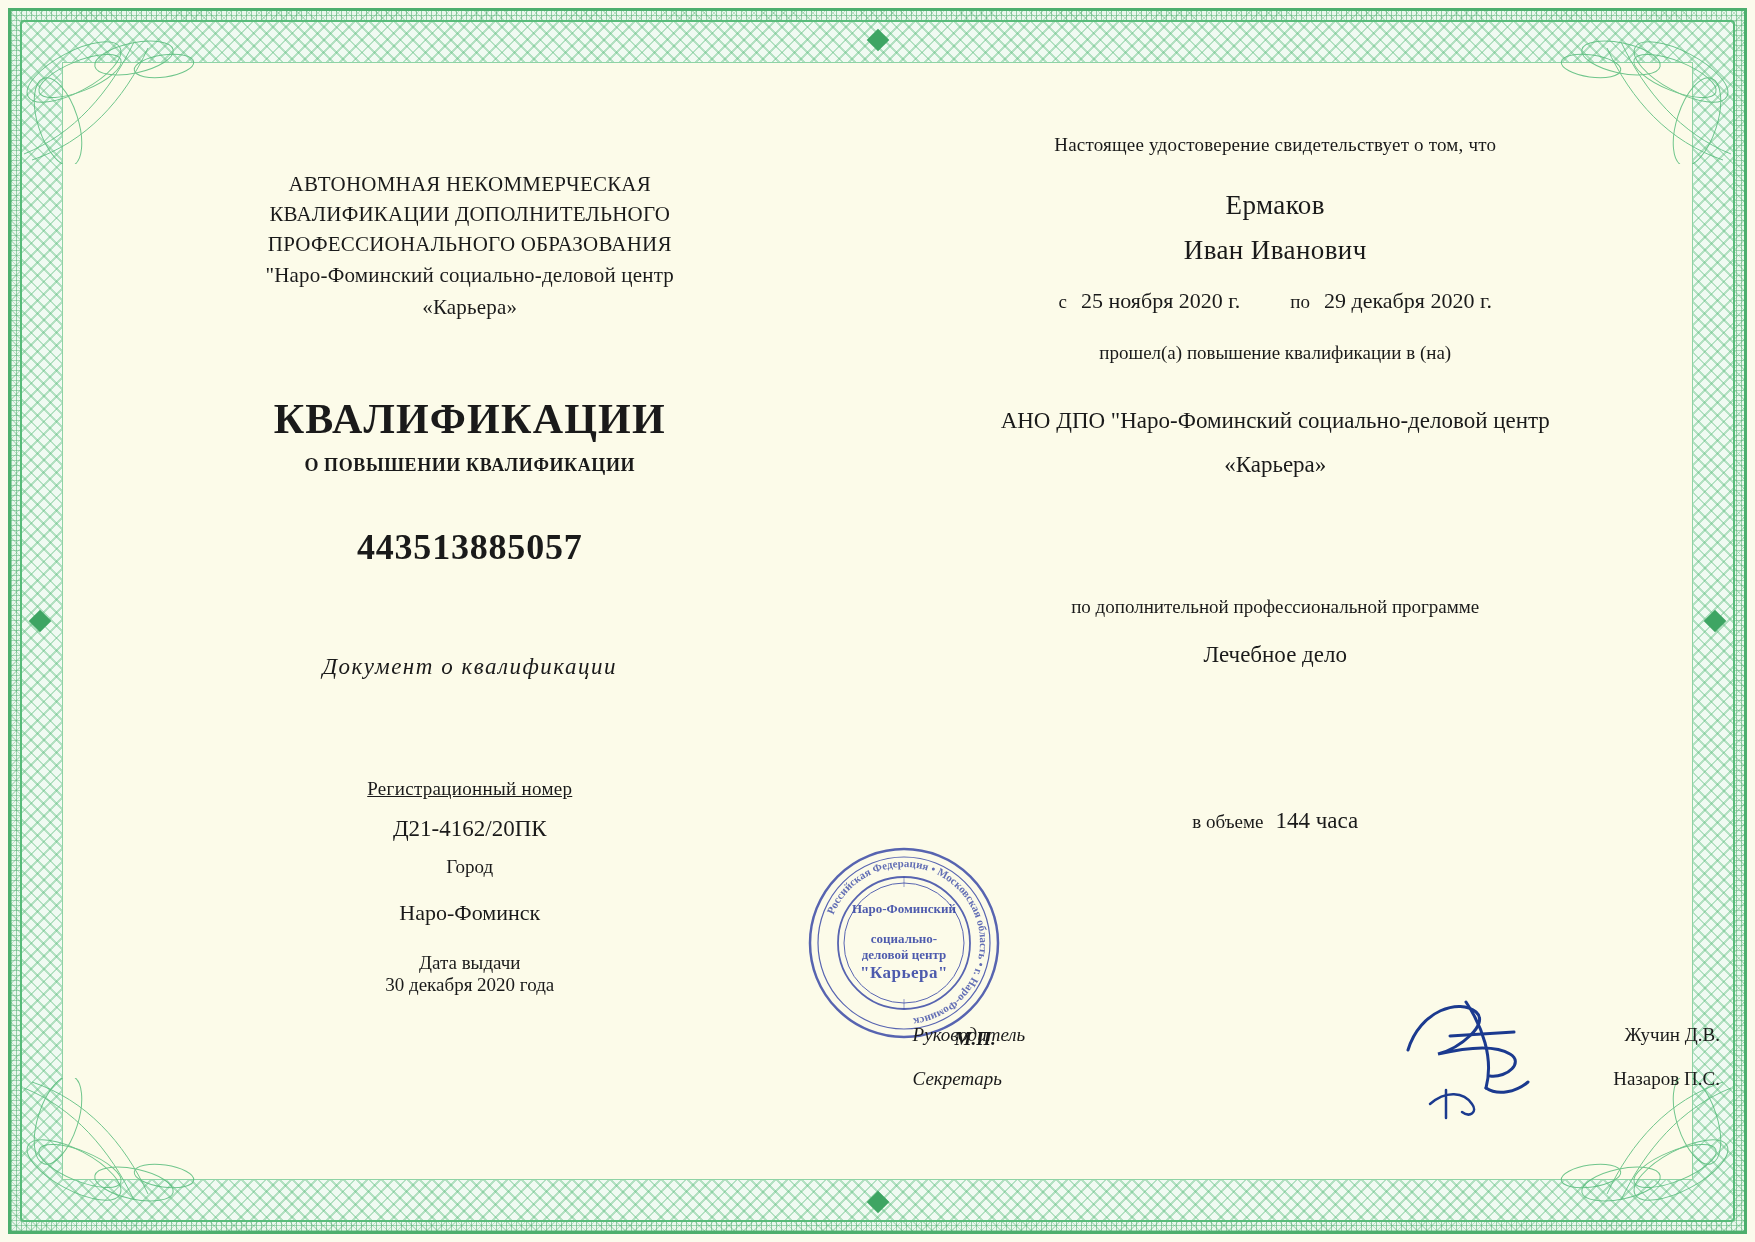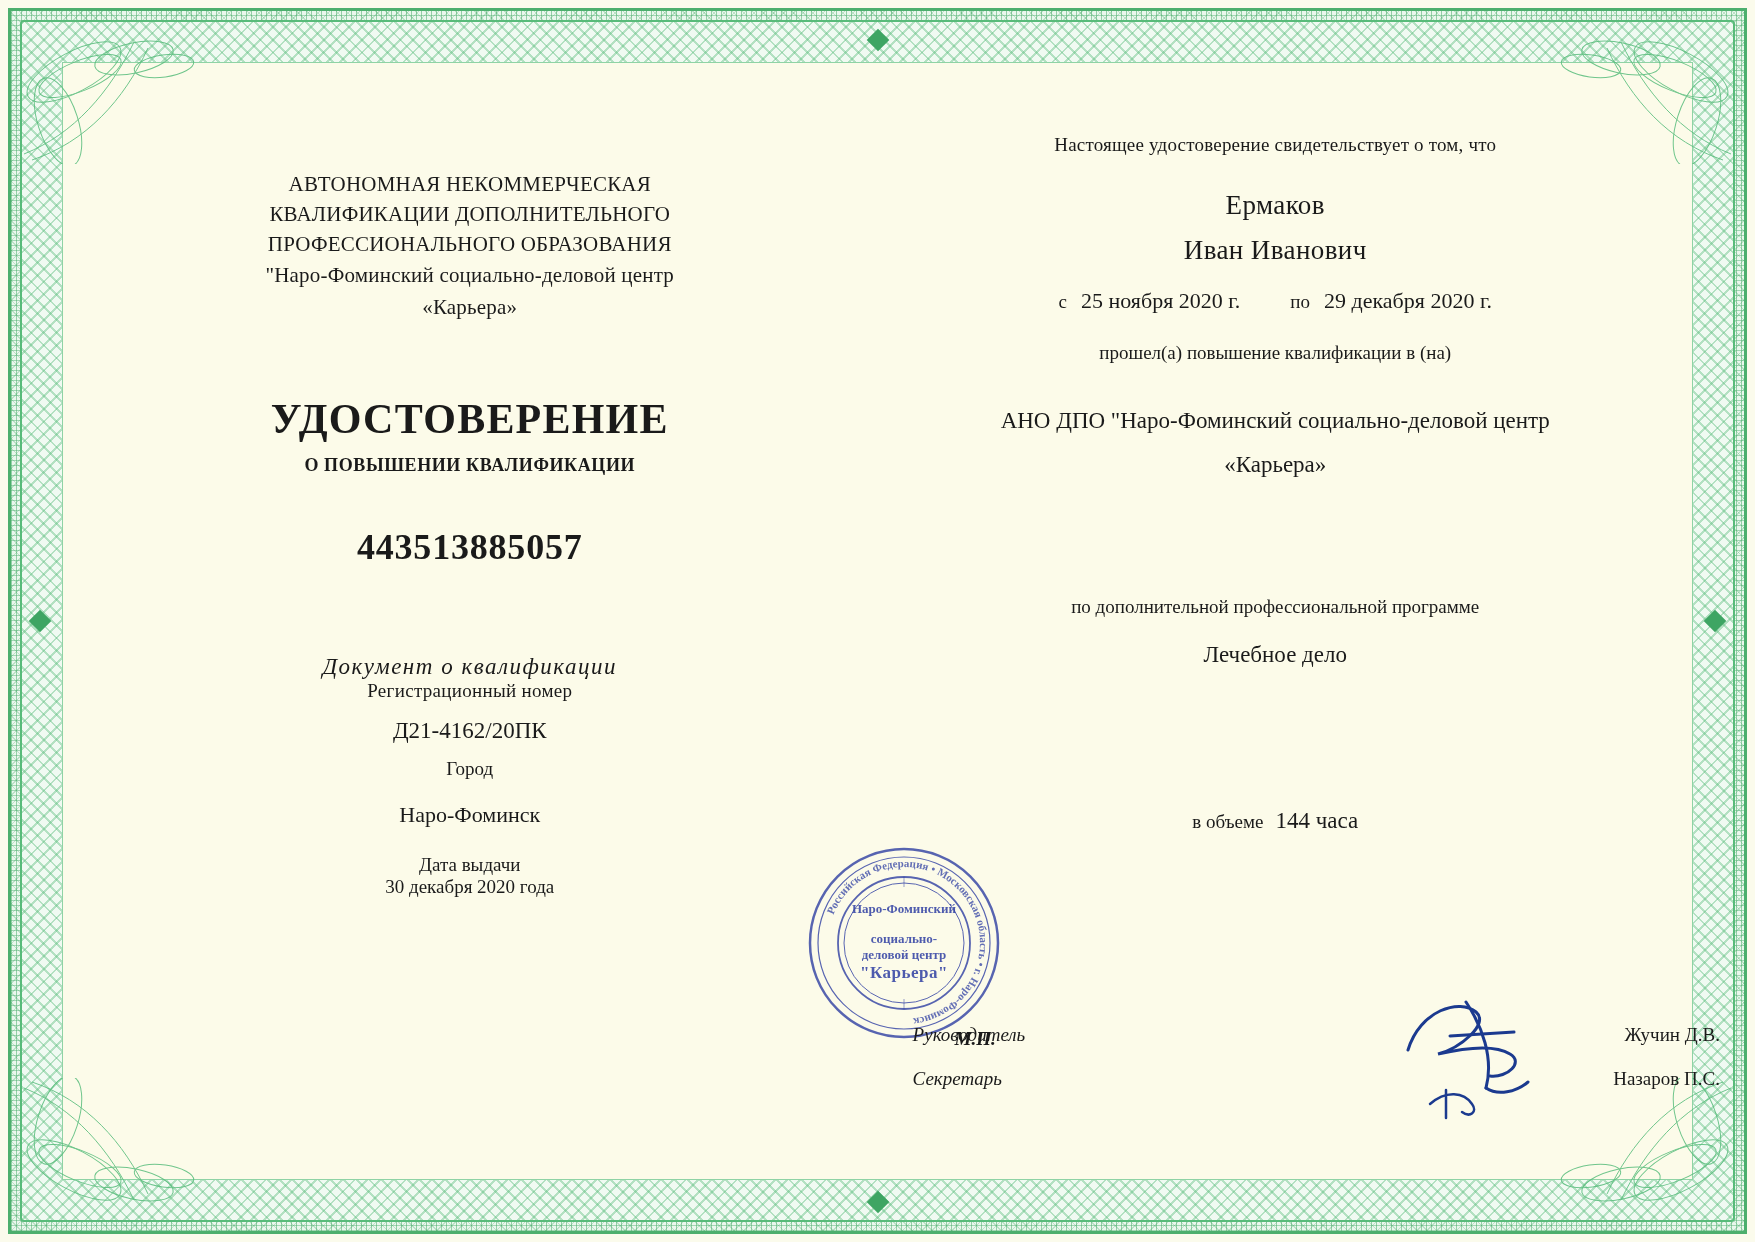--- a/index.html
+++ b/index.html
@@ -131,21 +131,23 @@
   }
   .doc-qualification {
     font-style: italic;
     font-size: 23px;
     letter-spacing: 1.5px;
     margin-top: 86px;
   }
 
   .reg-label {
     font-size: 19px;
+    margin-top: 98px;
     letter-spacing: .3px;
+    text-decoration: underline;
   }
   .reg-value {
     font-size: 23px;
     margin-top: 16px;
   }
   .city-label {
     font-size: 19px;
     margin-top: 14px;
   }
   .city-value {
@@ -359,21 +361,21 @@
 
     <div class="col-left">
       <div class="org-name">
         <div class="ln1">АВТОНОМНАЯ НЕКОММЕРЧЕСКАЯ</div>
         <div class="ln2">КВАЛИФИКАЦИИ ДОПОЛНИТЕЛЬНОГО</div>
         <div class="ln3">ПРОФЕССИОНАЛЬНОГО ОБРАЗОВАНИЯ</div>
         <div class="org-center-name">"Наро-Фоминский социально-деловой центр</div>
         <div class="org-center-quoted">«Карьера»</div>
       </div>
 
-      <div class="doc-title">УДОСТОВЕРЕНИЕ</div>
+      <div class="doc-title">КВАЛИФИКАЦИИ</div>
       <div class="doc-subtitle">О ПОВЫШЕНИИ КВАЛИФИКАЦИИ</div>
       <div class="doc-number">443513885057</div>
       <div class="doc-qualification">Документ  о  квалификации</div>
 
       <div class="reg-label">Регистрационный номер</div>
       <div class="reg-value">Д21-4162/20ПК</div>
       <div class="city-label">Город</div>
       <div class="city-value">Наро-Фоминск</div>
       <div class="date-label">Дата выдачи</div>
       <div class="date-value">30 декабря 2020 года</div>

